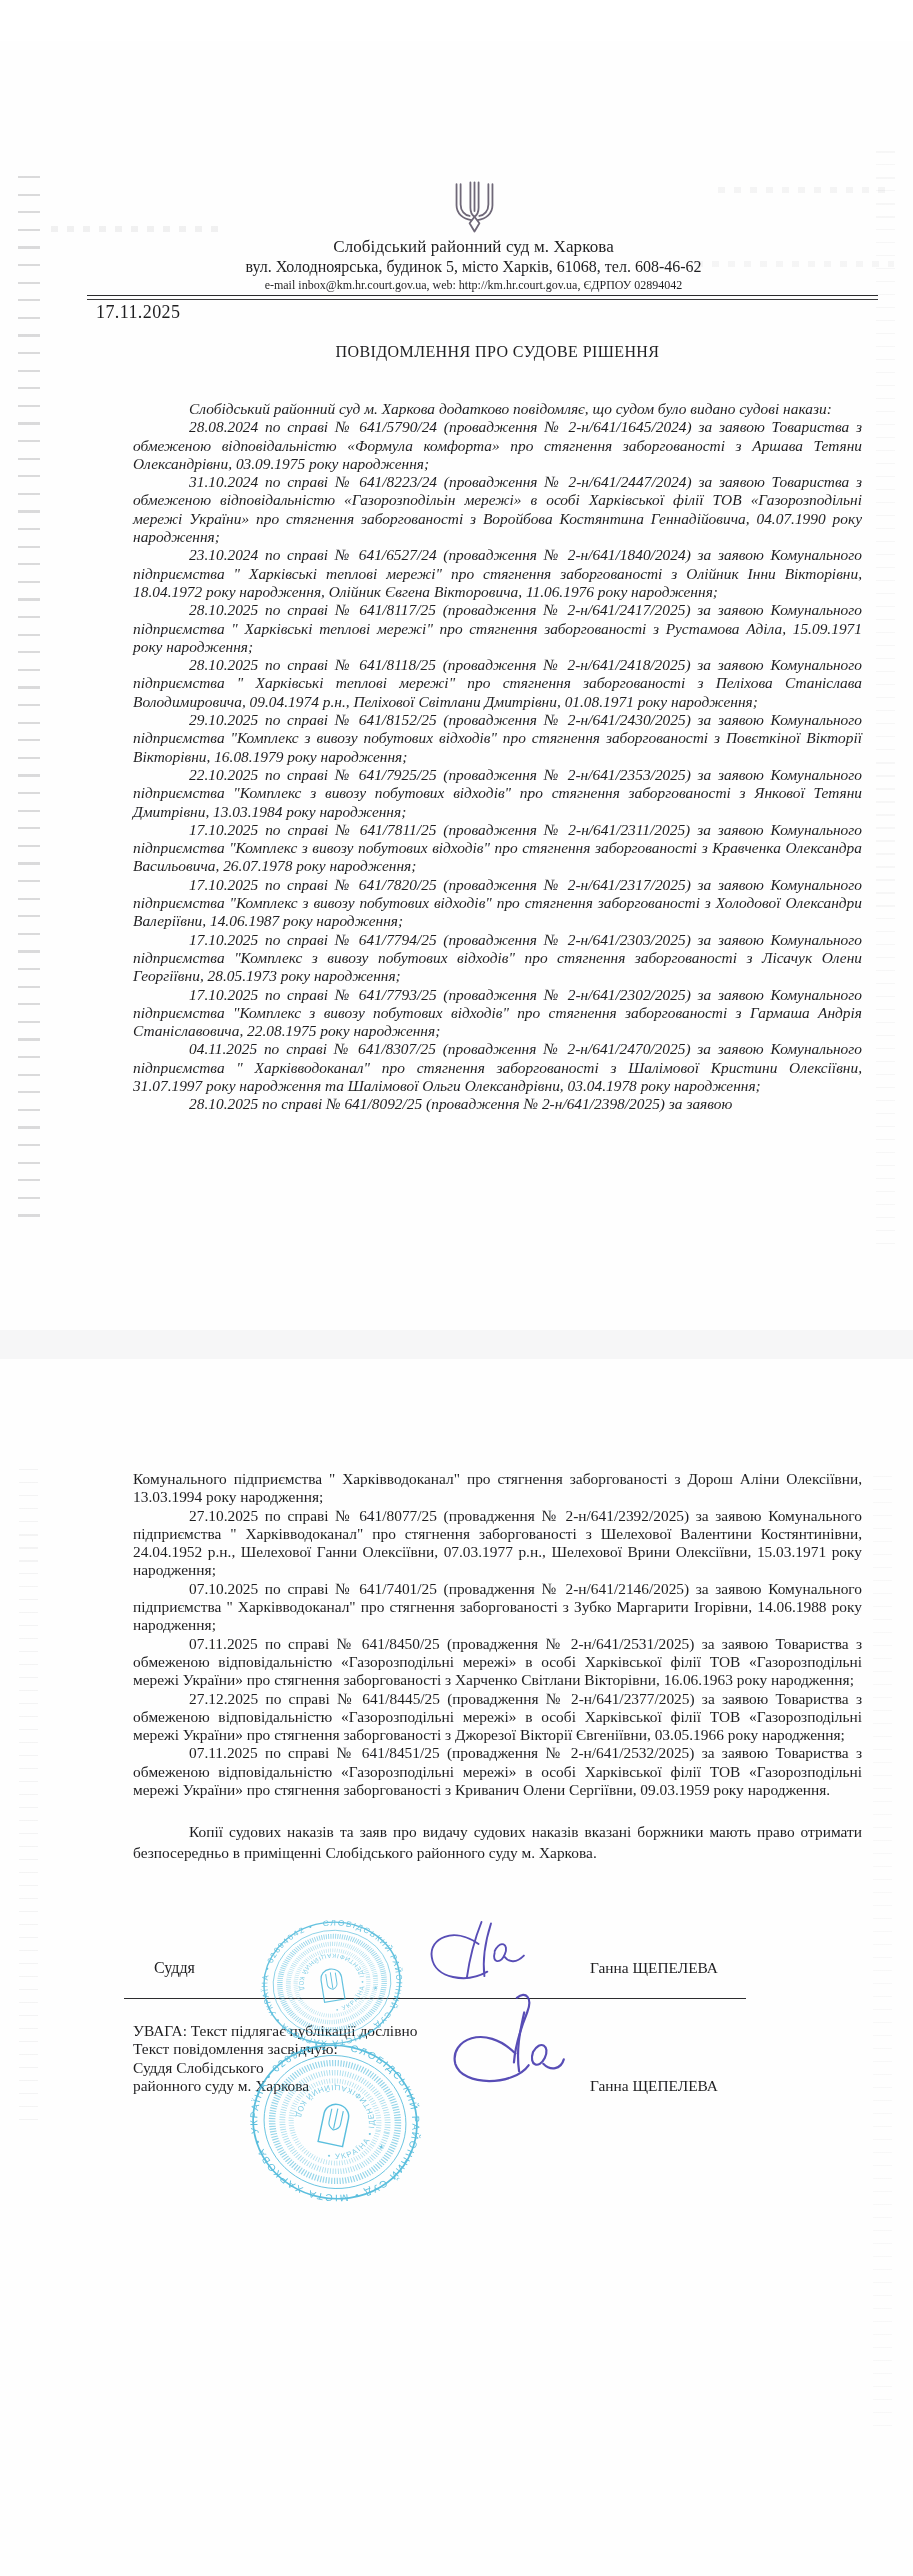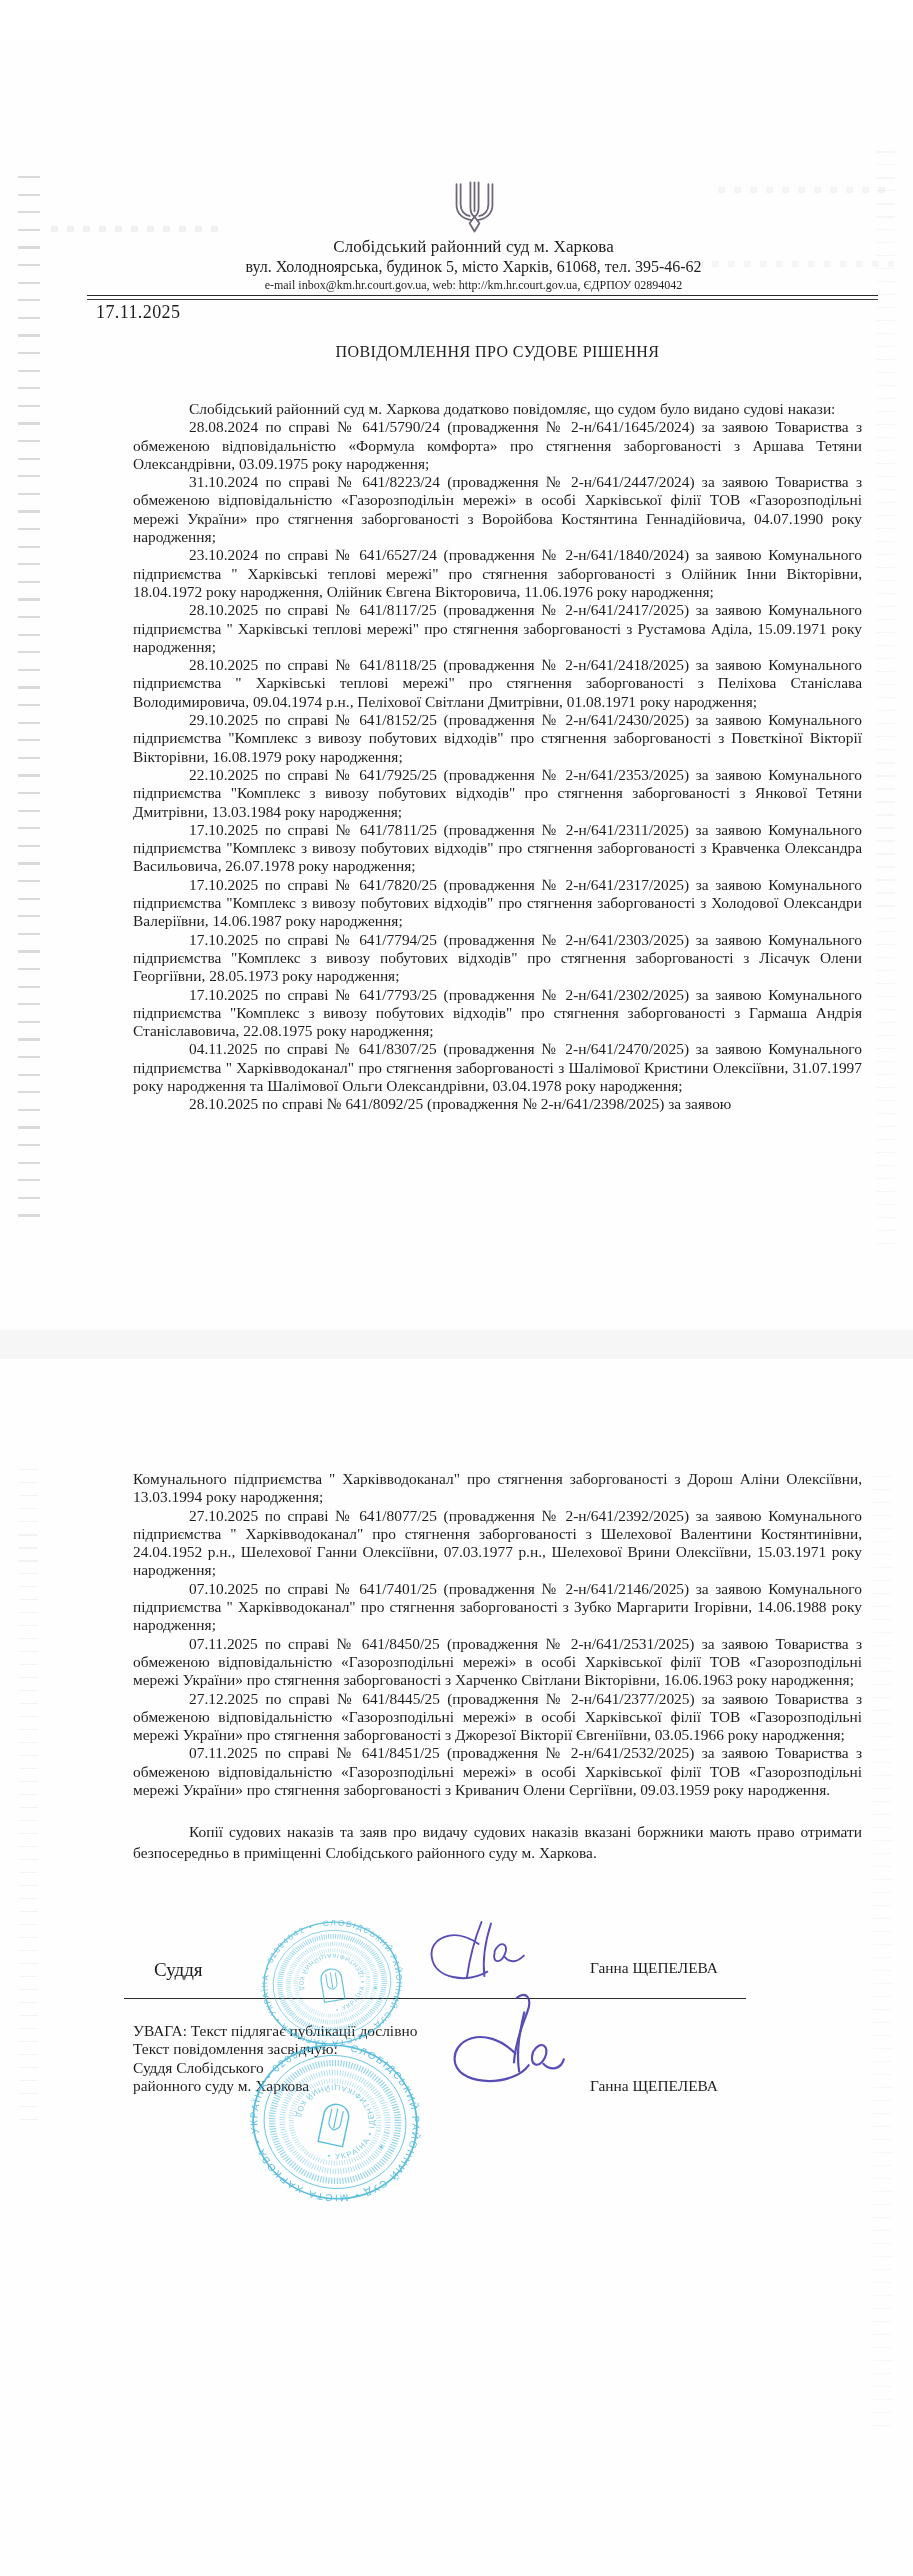--- a/index.html
+++ b/index.html
@@ -37,21 +37,21 @@
     border-top:1.8px solid #2a2a2c;border-bottom:1.3px solid #3a3a3c;
   }
   .scan-date{position:absolute;left:96px;top:261px;font-size:18px;letter-spacing:0.4px;}
   .doc-title{position:absolute;left:133px;top:302px;width:729px;text-align:center;font-size:16px;letter-spacing:0.4px;}
   
   .body-block{position:absolute;left:133px;width:729px;font-size:15.4px;line-height:18.3px;text-align:justify;}
   .body-block p{margin:0;}
   .para.indent{text-indent:56px;}
   .closing{margin-top:22px !important;line-height:21px;}
   
-  .judge-label{position:absolute;left:154px;top:1918px;font-size:19px;}
+  .judge-label{position:absolute;left:154px;top:1918px;font-size:16px;}
   .judge-name-1{position:absolute;left:590px;top:1918px;font-size:15.4px;}
   .divider{position:absolute;left:124px;top:1957px;width:622px;height:0;border-top:1.3px solid #2c2c2e;}
   .note-block{position:absolute;left:133px;top:1981px;width:454px;font-size:15.4px;line-height:18.3px;}
   .note-block p{margin:0;}
   .judge-name-2{position:absolute;left:590px;top:2036px;font-size:15.4px;}
   .sig{position:absolute;pointer-events:none;}
   .sig-1{left:423px;top:1872px;}
   .sig-2{left:445px;top:1948px;}
   .stamp{position:absolute;pointer-events:none;}
   .stamp-1{left:259px;top:1877px;transform:rotate(-9deg);opacity:.8;}
@@ -75,27 +75,27 @@
   <svg class="emblem" width="49" height="54" viewBox="0 0 60 66" fill="none" stroke="#6f6878" stroke-width="2.2" stroke-linejoin="round" stroke-linecap="round">
     <path d="M30 3 V38"></path>
     <path d="M25 3 V34 C25 40 27 43 30 45 C33 43 35 40 35 34 V3"></path>
     <path d="M13 5 V30 C13 38 18 43 24 44"></path>
     <path d="M8 5 V31 C8 41 16 48 26 49"></path>
     <path d="M47 5 V30 C47 38 42 43 36 44"></path>
     <path d="M52 5 V31 C52 41 44 48 34 49"></path>
     <path d="M30 45 L36 53 L30 63 L24 53 Z"></path>
   </svg>
   <div class="court-name">Слобідський районний суд м. Харкова</div>
-  <div class="court-address">вул. Холодноярська, будинок 5, місто Харків, 61068, тел. 395-46-62</div>
+  <div class="court-address">вул. Холодноярська, будинок 5, місто Харків, 61068, тел. 608-46-62</div>
   <div class="court-contact">e-mail inbox@km.hr.court.gov.ua, web: http://km.hr.court.gov.ua, ЄДРПОУ 02894042</div>
   <div class="rule-double"></div>
   <div class="scan-date">17.11.2025</div>
   <div class="doc-title">ПОВІДОМЛЕННЯ ПРО СУДОВЕ РІШЕННЯ</div>
 
-  <section class="body-block" style="top:359px;">
+  <section class="body-block" style="top:359px;font-style:italic;">
     <p class="para indent">Слобідський районний суд м. Харкова додатково повідомляє, що судом було видано судові накази:</p>
     <div>
 
     <p class="para indent">28.08.2024 по справі № 641/5790/24 (провадження № 2-н/641/1645/2024) за заявою  Товариства з обмеженою відповідальністю «Формула комфорта»  про стягнення заборгованості з   Аршава Тетяни Олександрівни, 03.09.1975  року народження;</p>
         <p class="para indent">31.10.2024 по справі № 641/8223/24 (провадження № 2-н/641/2447/2024) за заявою  Товариства з обмеженою відповідальністю  «Газорозподільін мережі» в особі Харківської філії ТОВ «Газорозподільні мережі України»  про стягнення заборгованості з Воройбова Костянтина Геннадійовича, 04.07.1990 року народження;</p>
         <p class="para indent">23.10.2024 по справі № 641/6527/24 (провадження № 2-н/641/1840/2024) за заявою Комунального підприємства " Харківські теплові мережі" про стягнення заборгованості з  Олійник Інни Вікторівни, 18.04.1972 року народження, Олійник Євгена Вікторовича, 11.06.1976  року народження;</p>
         <p class="para indent">28.10.2025 по справі № 641/8117/25 (провадження № 2-н/641/2417/2025) за заявою Комунального підприємства " Харківські теплові мережі" про стягнення заборгованості з  Рустамова Аділа, 15.09.1971 року народження;</p>
         <p class="para indent">28.10.2025 по справі № 641/8118/25 (провадження № 2-н/641/2418/2025) за заявою Комунального підприємства " Харківські теплові мережі" про стягнення заборгованості з   Пеліхова Станіслава Володимировича, 09.04.1974 р.н., Пеліхової Світлани Дмитрівни, 01.08.1971 року народження;</p>
         <p class="para indent">29.10.2025 по справі № 641/8152/25 (провадження № 2-н/641/2430/2025) за заявою Комунального підприємства "Комплекс з вивозу побутових відходів" про стягнення заборгованості з Повєткіної Вікторії Вікторівни, 16.08.1979 року народження;</p>
         <p class="para indent">22.10.2025 по справі № 641/7925/25 (провадження № 2-н/641/2353/2025) за заявою Комунального підприємства "Комплекс з вивозу побутових відходів" про стягнення заборгованості з Янкової Тетяни Дмитрівни, 13.03.1984 року народження;</p>

